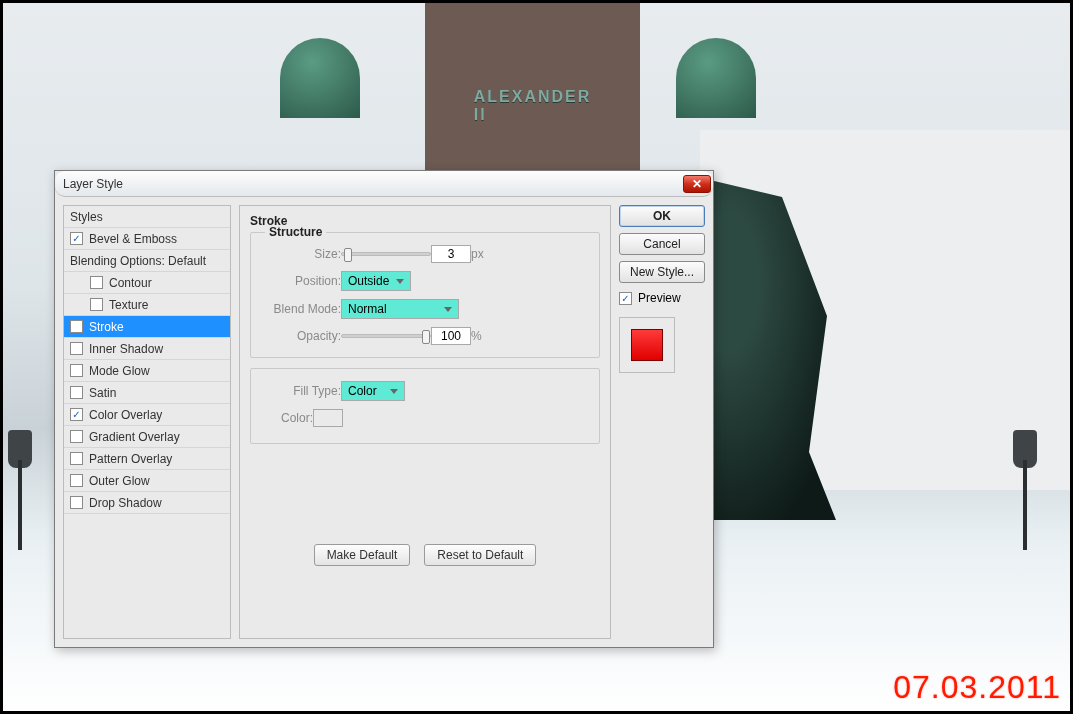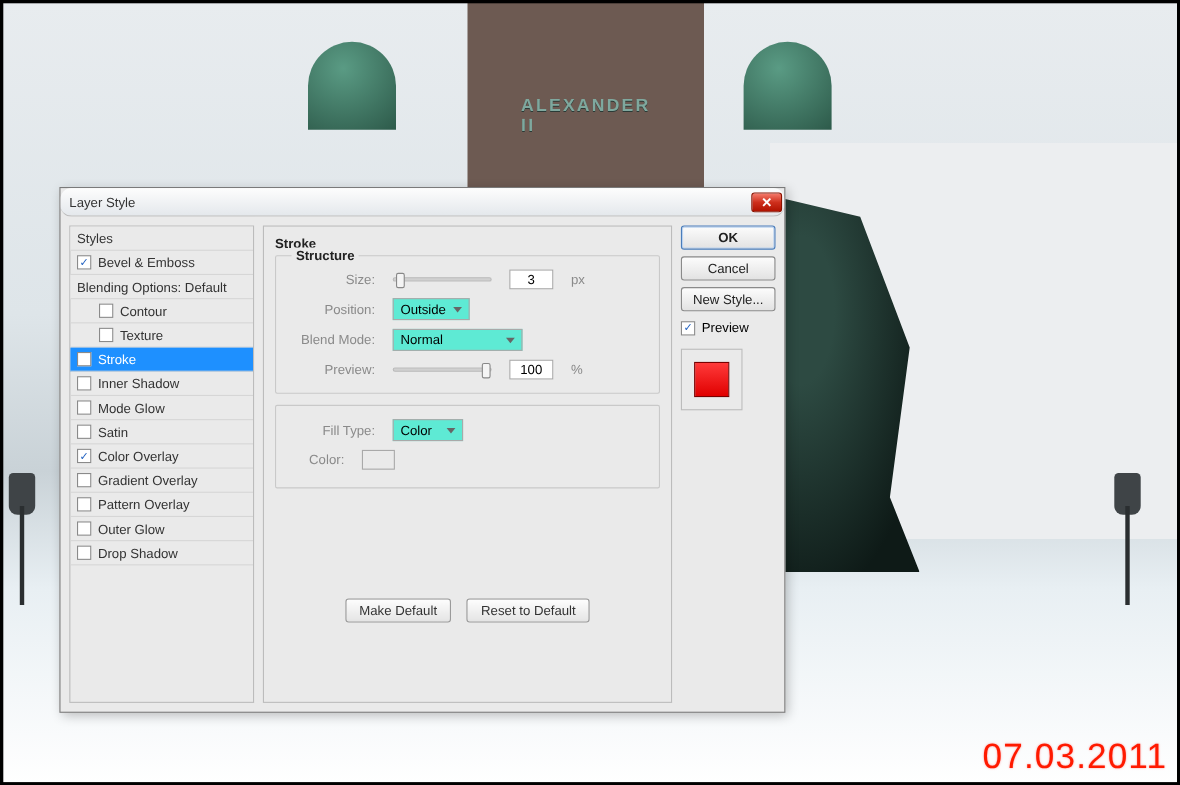--- a/index.html
+++ b/index.html
@@ -52,21 +52,21 @@
 .sb-row.sub { padding-left: 26px; }
 .chk { width:13px; height:13px; border:1px solid #8a8a8a; background:#fff; display:inline-flex; align-items:center; justify-content:center; font-size:10px; color:#2060c0; }
 .chk.checked::after { content:"✓"; }
 
 .mainpanel { flex:1; border:1px solid #bcbcbc; background:#eaeaea; padding:8px 10px; position:relative; }
 .section-title { font-weight:bold; color:#222; margin-bottom:4px; }
 .fieldset { border:1px solid #c9c9c9; border-radius:2px; padding:10px 10px 12px 10px; margin-bottom:10px; }
 .fieldset .legend { position:relative; top:-18px; left:4px; background:#eaeaea; padding:0 4px; font-weight:bold; color:#222; display:inline-block; }
 .fieldset .legend + .rows { margin-top:-12px; }
 .rows { display:flex; flex-direction:column; gap:8px; }
-.row { display:flex; align-items:center; gap:16px; }
+.row { display:flex; align-items:center; gap:0; }
 .lbl { width:80px; text-align:right; color:#8a8a8a; }
 .slider { flex: 0 0 90px; height:4px; background:#d0d0d0; border:1px solid #bbb; border-radius:2px; position:relative; }
 .slider .thumb { position:absolute; top:-5px; width:8px; height:14px; background:#f4f4f4; border:1px solid #888; border-radius:2px; }
 .numbox { width:40px; height:18px; border:1px solid #a9a9a9; background:#fff; text-align:center; line-height:16px; }
 .unit { color:#8a8a8a; }
 .select { height:20px; border:1px solid #a9a9a9; background:#5eead4; display:flex; align-items:center; padding:0 6px; gap:6px; }
 .select .arrow { margin-left:auto; width:0; height:0; border-left:4px solid transparent; border-right:4px solid transparent; border-top:5px solid #666; }
 .colorbox { width:30px; height:18px; border:1px solid #a9a9a9; background:#eaeaea; }
 
 .btnrow { display:flex; gap:14px; justify-content:center; margin-top:100px; }
@@ -191,21 +191,21 @@
             </div>
           </div>
           <div class="row">
             <span class="lbl">Blend Mode:</span>
             <div class="select" style="width:118px">
               <span>Normal</span>
               <span class="arrow"></span>
             </div>
           </div>
           <div class="row">
-            <span class="lbl">Preview:</span>
+            <span class="lbl">Opacity:</span>
             <div class="slider">
                 <div class="thumb" style="left:80px"></div>
               </div>
             <div class="numbox">100</div>
             <span class="unit">%</span>
           </div>
         </div>
       </div>
 
       <div class="fieldset" style="height:76px">

